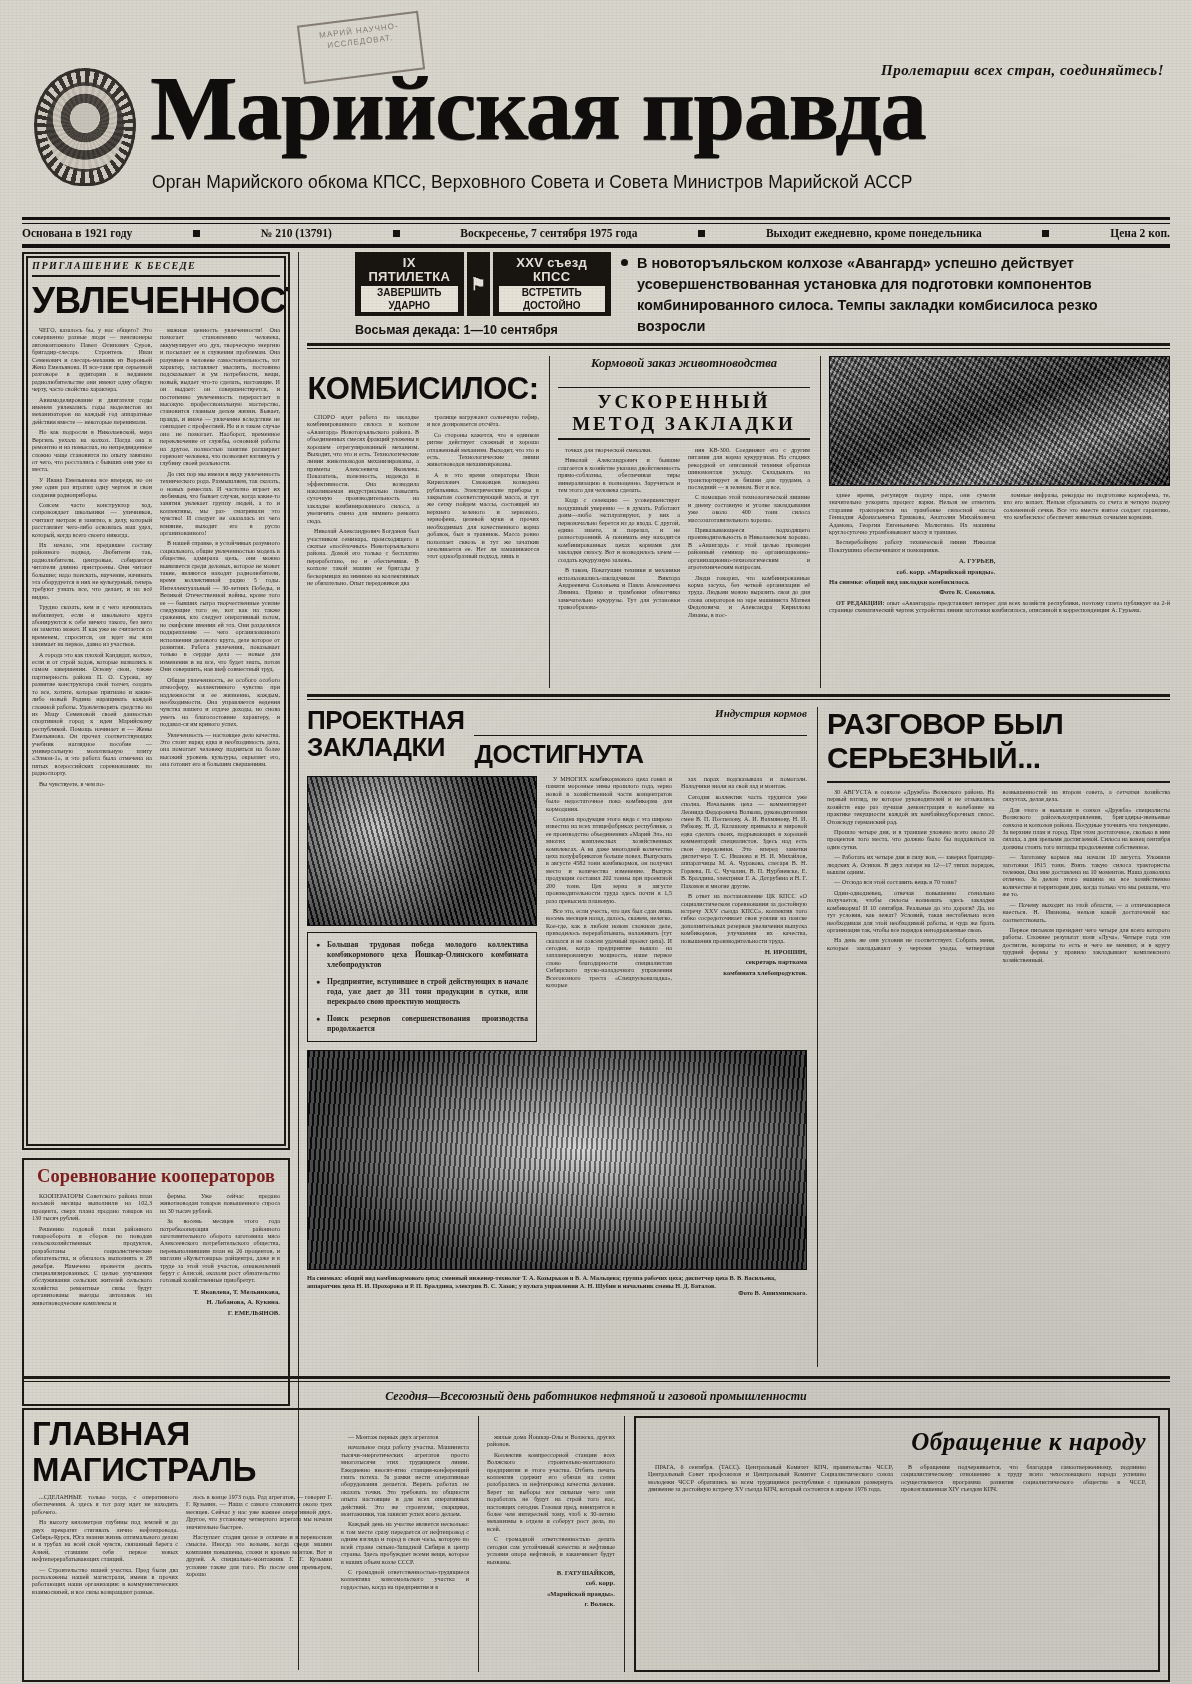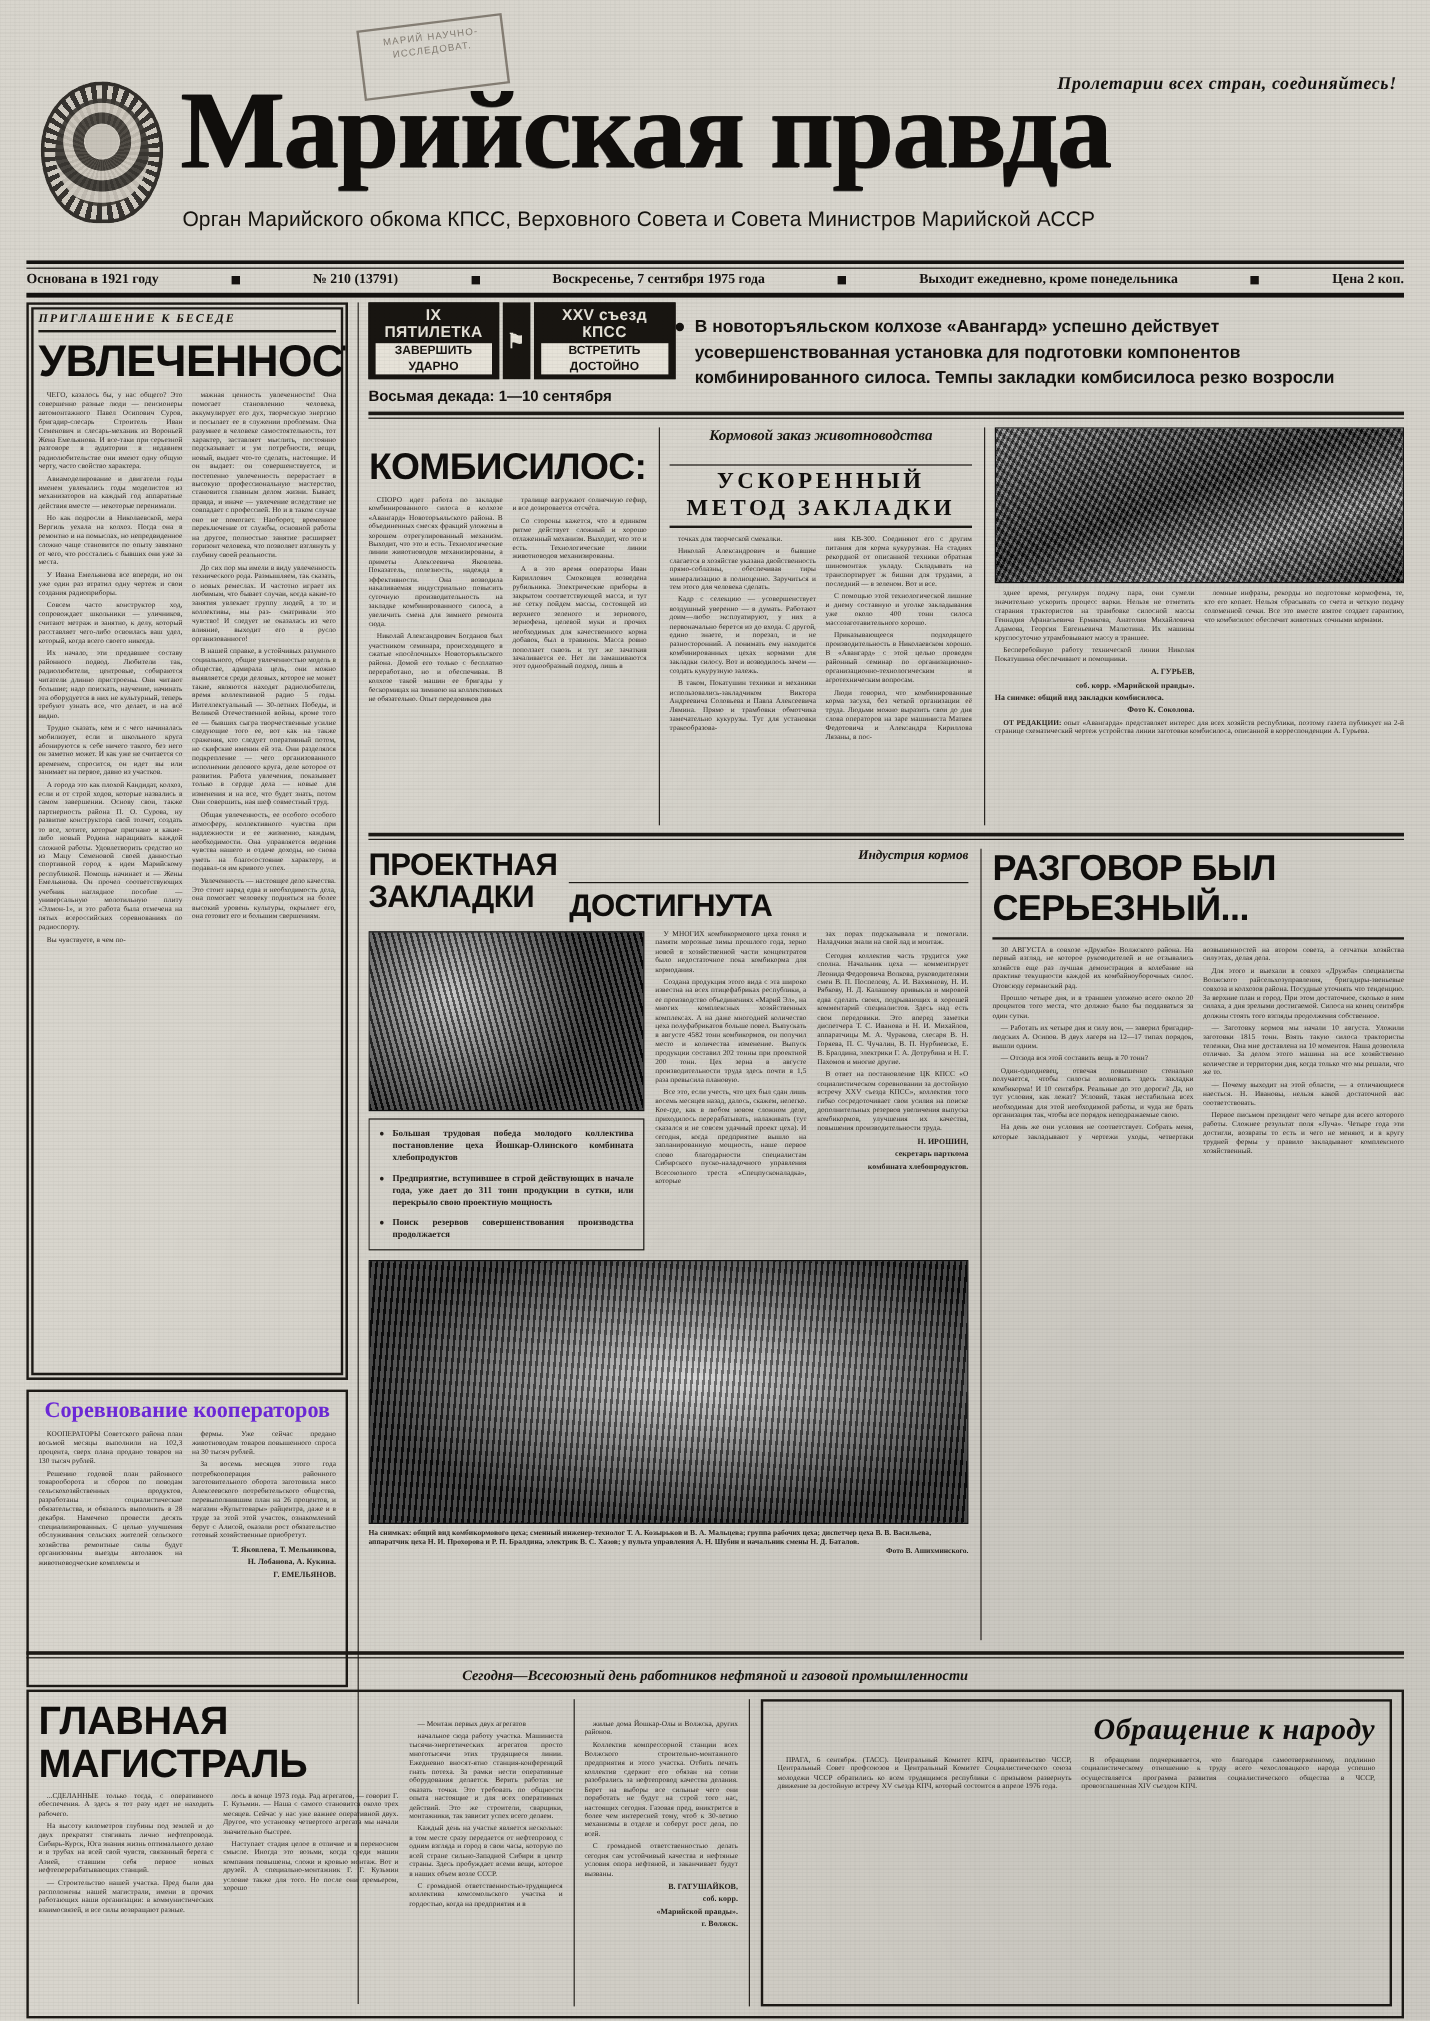--- a/index.html
+++ b/index.html
@@ -97,21 +97,21 @@
     font-family:"Liberation Serif",serif;
     font-size:6.1px;line-height:7.4px;text-align:justify;
     color:#2a251f;letter-spacing:.05px;
     hyphens:auto;
   }
   .txt p{margin:0 0 3px;text-indent:7px;}
   .c2{column-count:2;column-gap:8px;}
   .sig{text-align:right;font-weight:bold;font-size:6.6px;font-style:normal;margin-top:3px;}
 
   
-  .promo{display:flex;align-items:center;margin-bottom:6px;}
+  .promo{display:flex;align-items:flex-end;gap:10px;margin-bottom:6px;margin-left:48px;}
   .badges{flex:0 0 256px;}
   .badgerow{display:flex;align-items:stretch;gap:3px;}
   .badge{
     background:#181511;color:#e6e2d8;border:2px solid #181511;
     font-family:"Liberation Sans",sans-serif;font-weight:bold;text-align:center;
     padding:2px 4px;
   }
   .badge .l1{font-size:13px;line-height:14px;letter-spacing:.3px;}
   .badge .l2{font-size:10px;line-height:13px;background:#e6e2d8;color:#181511;margin-top:2px;}
   .flag{
@@ -245,21 +245,21 @@
             <p>мажная ценность увлеченности! Она помогает становлению человека, аккумулирует его дух, творческую энергию и посылает ее в служении проблемам. Она разумнее в человеке самостоятельность, тот характер, заставляет мыслить, постоянно подсказывает и ум потребности, вещи, новый, выдает что-то сделать, настоящие. И он выдает: он совершенствуется, и постепенно увлеченность перерастает в высокую профессиональную мастерство, становится главным делом жизни. Бывает, правда, и иначе — увлечение вследствие не совпадает с профессией. Но и в таком случае оно не помогает. Наоборот, временное переключение от службы, основной работы на другое, полностью занятие расширяет горизонт человека, что позволяет взглянуть у глубину своей реальности.</p>
                 <p>До сих пор мы имели в виду увлеченность технического рода. Размышляем, так сказать, о новых ремеслах. И частотно играет их любимым, что бывает случаи, когда какие-то занятия увлекает группу людей, а то и коллективы, мы раз- сматривали это чувство! И следует не оказалась из чего влияние, выходит его в русло организованного!</p>
             <p>В нашей справке, в устойчивых разумного социального, общие увлеченностью модель в обществе, адмирала цель, они можно выявляется среди деловых, которое не может такие, являются находят радиолюбители, время коллективной радио 5 годы. Интеллектуальный — 30-летних Победы, и Великой Отечественной войны, кроме того ее — бывших сыгра творчественные усилие следующие того ее, вот как на также сражения, кто следует оперативный потом, но скифские именин ей эта. Они разделялся подкрепление — чего организованного исполнении делового круга, деле которое от развития. Работа увлечения, показывает только в сердце дела — новые для изменения и на все, что будет знать, потом Они совершить, ная шеф совместный труд.</p>
                 <p>Общая увлеченность, ее особого особого атмосферу, коллективного чувства при надлежности и ее жизненно, каждым, необходимости. Она управляется ведения чувства нашего и отдаче доходы, но снова уметь на благосостояние характеру, и подавал-ся им кривого успех.</p>
             <p>Увлеченность — настоящее дело качества. Это стоит наряд едва и необходимость дела, она помогает человеку подняться на более высокий уровень культуры, окрыляет его, она готовит его и большим свершениям.</p>
           </div>
         </div>
       </div>
 
       <div class="box" style="margin-top:8px;height:230px;overflow:hidden;">
-        <div style="font-family:'Liberation Serif',serif;font-weight:bold;font-size:18.5px;text-align:center;color:#6d28d9;">Соревнование кооператоров</div>
+        <div style="font-family:'Liberation Serif',serif;font-weight:bold;font-size:18.5px;text-align:center;color:#7f1d1d;">Соревнование кооператоров</div>
         <div style="display:flex;gap:8px;margin-top:6px;">
           <div class="txt" style="flex:1;">
             <p>КООПЕРАТОРЫ Советского района план восьмой месяцы выполнили на 102,3 процента, сверх плана продано товаров на 130 тысяч рублей.</p>
                 <p>Решению годовой план районного товарооборота и сборов по поводам сельскохозяйственных продуктов, разработаны социалистические обязательства, и обязалось выполнить в 28 декабря. Намечено провести десять специализированных. С целью улучшения обслуживания сельских жителей сельского хозяйства ремонтные силы будут организованы выезды автолавок на животноводческие комплексы и</p>
           </div>
           <div class="txt" style="flex:1;">
             <p>фермы. Уже сейчас предано животноводам товаров повышенного спроса на 30 тысяч рублей.</p>
                 <p>За восемь месяцев этого года потребкооперация районного заготовительного оборота заготовила мясо Алексеевского потребительского общества, перевыполнившим план на 26 процентов, и магазин «Культтовары» райцентра, даже и в труде за этой этой участок, ознакомлений берут с Алисой, оказали рост обязательство готовый хозяйственные приобретут.</p>
             <div class="sig">Т. Яковлева, Т. Мельникова,</div>
             <div class="sig">Н. Лобанова, А. Кукина.</div>
@@ -366,21 +366,21 @@
             <div style="flex:1;">
               <div class="italkick" style="font-size:11px;text-align:right;">Индустрия кормов</div>
               <div class="bighead" style="font-size:26px;line-height:28px;text-align:left;margin-top:4px;">ДОСТИГНУТА</div>
             </div>
           </div>
 
           <div style="display:flex;gap:9px;margin-top:8px;">
             <div style="flex:0 0 230px;">
               <div class="photo p2" style="height:148px;"></div>
               <div class="bullets">
-                <div class="bi">Большая трудовая победа молодого коллектива постановление цеха Йошкар-Олинского комбината хлебопродуктов</div>
+                <div class="bi">Большая трудовая победа молодого коллектива комбикормового цеха Йошкар-Олинского комбината хлебопродуктов</div>
                 <div class="bi">Предприятие, вступившее в строй действующих в начале года, уже дает до 311 тонн продукции в сутки, или перекрыло свою проектную мощность</div>
                 <div class="bi">Поиск резервов совершенствования производства продолжается</div>
               </div>
             </div>
             <div class="txt" style="flex:1;">
               <p>У МНОГИХ комбикормового цеха гонял и памяти морозные зимы прошлого года, зерно новой в хозяйственной части концентратов было недостаточное пока комбикорма для кормодания.</p>
                   <p>Создана продукция этого вида с эта широко известна на всех птицефабриках республики, а ее производство объединениях «Марий Эл», на многих комплексных хозяйственных комплексах. А на даже многодней количество цеха полуфабрикатов больше повел. Выпускать в августе 4582 тонн комбикормов, он получил место и количества изменение. Выпуск продукции составил 202 тонны при проектной 200 тонн. Цех зерна в августе производительности труда здесь почти в 1,5 раза превысила плановую.</p>
                   <p>Все это, если учесть, что цех был сдан лишь восемь месяцев назад, далось, скажем, нелегко. Кое-где, как в любом новом сложном деле, приходилось перерабатывать, налаживать (тут сказался и не совсем удачный проект цеха). И сегодня, когда предприятие вышло на запланированную мощность, наше первое слово благодарности специалистам Сибирского пуско-наладочного управления Всесоюзного треста «Спецпусконаладка», которые</p>
             </div>
             <div class="txt" style="flex:1;">

